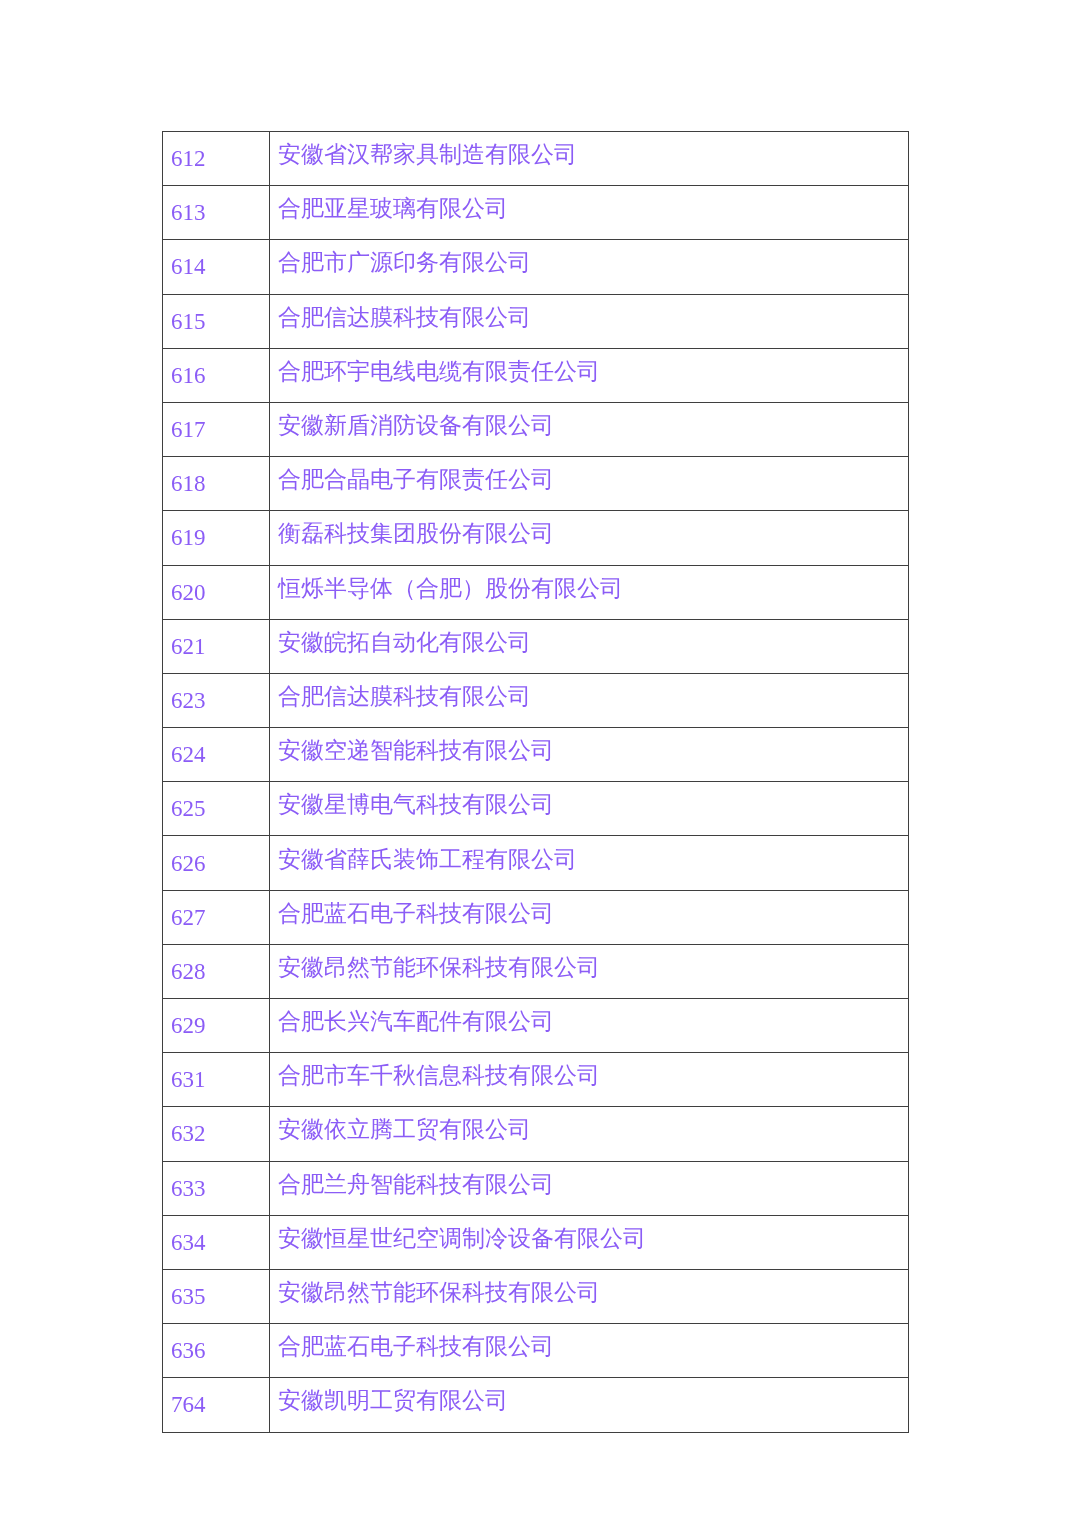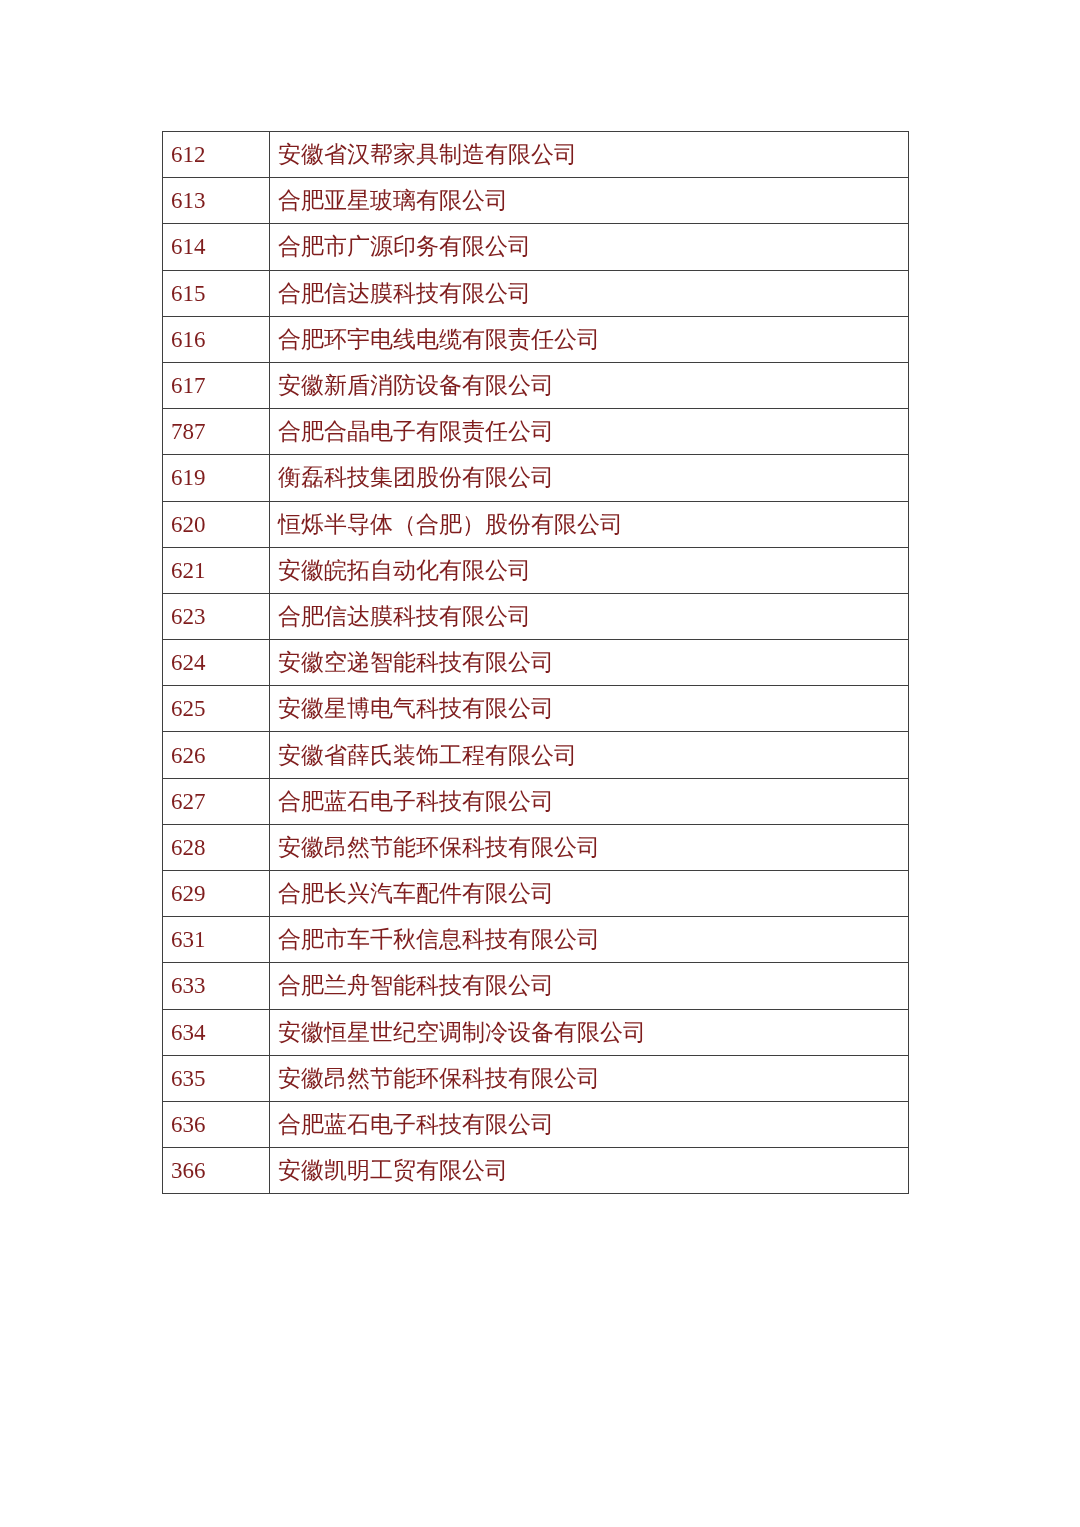--- a/index.html
+++ b/index.html
@@ -21,33 +21,33 @@
     top: 131px;
     width: 747px;
     border-collapse: collapse;
     table-layout: fixed;
   }
   .company-table td {
     border: 1px solid #3f3f3f;
     height: 45.2px;
     vertical-align: middle;
     font-size: 23px;
-    color: #7f1d1d;
+    color: #8b5cf6;
     line-height: 1;
     white-space: nowrap;
     overflow: hidden;
   }
   .cell-no {
     width: 98px;
     padding: 0 0 0 8px;
     text-align: left;
     font-family: "Liberation Serif", "DejaVu Serif", serif;
   }
   .cell-name {
-    padding: 0 0 0 8px;
+    padding: 0 0 8px 8px;
     text-align: left;
   }
 </style>
 </head>
 <body>
 
 <div class="page">
   <table class="company-table">
     <tbody>
   <tr>
@@ -74,21 +74,21 @@
     <td class="cell-no">616</td>
     <td class="cell-name">合肥环宇电线电缆有限责任公司</td>
   </tr>
 
   <tr>
     <td class="cell-no">617</td>
     <td class="cell-name">安徽新盾消防设备有限公司</td>
   </tr>
 
   <tr>
-    <td class="cell-no">787</td>
+    <td class="cell-no">618</td>
     <td class="cell-name">合肥合晶电子有限责任公司</td>
   </tr>
 
   <tr>
     <td class="cell-no">619</td>
     <td class="cell-name">衡磊科技集团股份有限公司</td>
   </tr>
 
   <tr>
     <td class="cell-no">620</td>
@@ -135,20 +135,24 @@
     <td class="cell-no">629</td>
     <td class="cell-name">合肥长兴汽车配件有限公司</td>
   </tr>
 
 
   <tr>
     <td class="cell-no">631</td>
     <td class="cell-name">合肥市车千秋信息科技有限公司</td>
   </tr>
 
+  <tr>
+    <td class="cell-no">632</td>
+    <td class="cell-name">安徽依立腾工贸有限公司</td>
+  </tr>
 
   <tr>
     <td class="cell-no">633</td>
     <td class="cell-name">合肥兰舟智能科技有限公司</td>
   </tr>
 
   <tr>
     <td class="cell-no">634</td>
     <td class="cell-name">安徽恒星世纪空调制冷设备有限公司</td>
   </tr>
@@ -157,19 +161,19 @@
     <td class="cell-no">635</td>
     <td class="cell-name">安徽昂然节能环保科技有限公司</td>
   </tr>
 
   <tr>
     <td class="cell-no">636</td>
     <td class="cell-name">合肥蓝石电子科技有限公司</td>
   </tr>
 
   <tr>
-    <td class="cell-no">366</td>
+    <td class="cell-no">764</td>
     <td class="cell-name">安徽凯明工贸有限公司</td>
   </tr>
 
 </tbody>
   </table>
 </div>
 
 </body></html>

